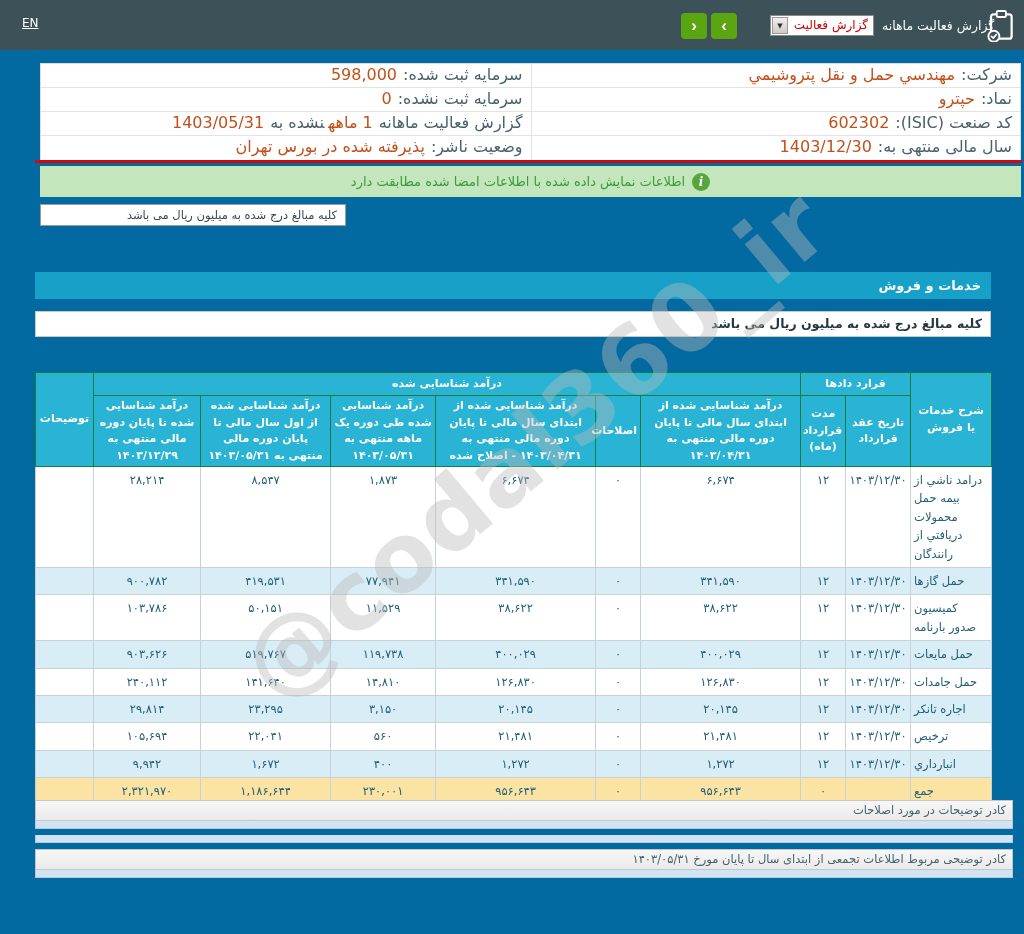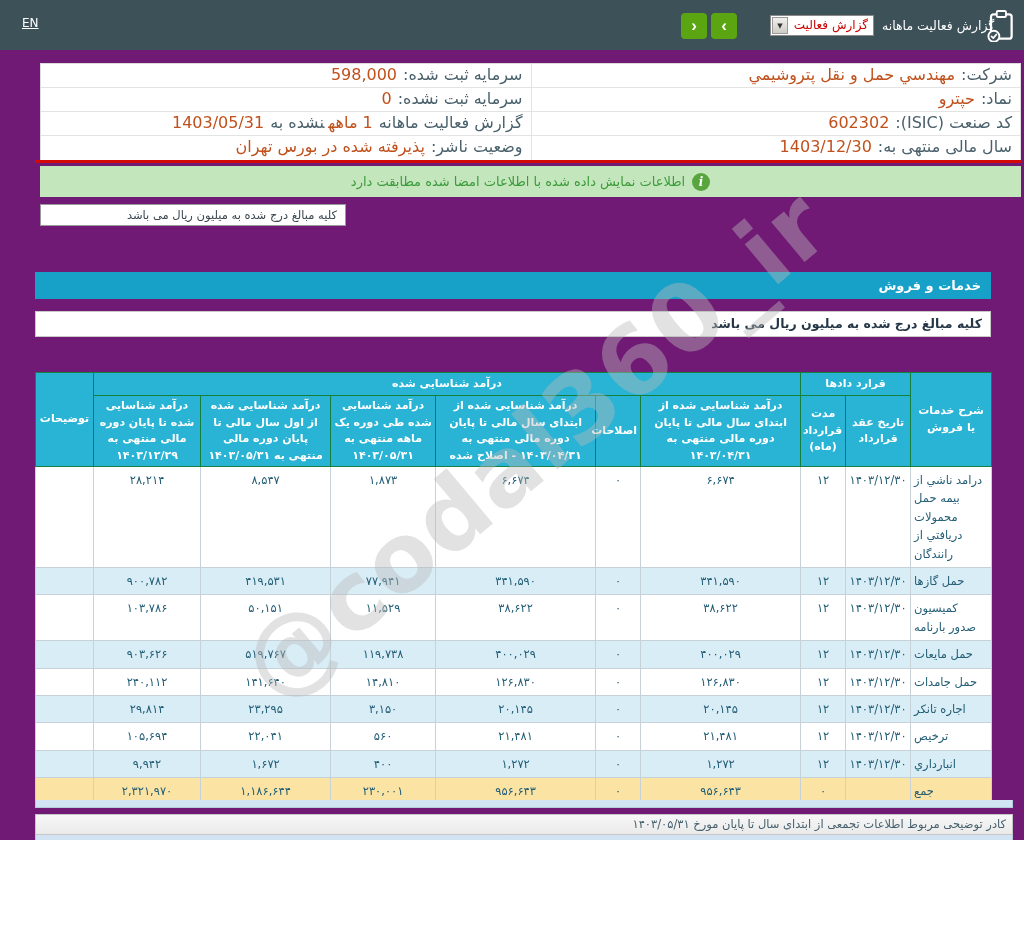--- a/index.html
+++ b/index.html
@@ -1,18 +1,18 @@
 <!DOCTYPE html>
 <html lang="fa" dir="rtl"><head>
 <meta charset="utf-8">
 <style>
   * { box-sizing: border-box; margin: 0; padding: 0; }
   html, body { background: #fff; }
   body { font-family: "DejaVu Sans", sans-serif; }
-  .page { position: relative; width: 1024px; height: 840px; overflow: hidden; direction: rtl; background: #701a75; }
+  .page { position: relative; width: 1024px; height: 934px; overflow: hidden; direction: rtl; background: #0369a1; }
 
   
   .topbar { position: absolute; top: 0; left: 0; width: 1024px; height: 50px; background: #3d5159; }
   .lang { position: absolute; left: 22px; top: 16px; color: #fff; font-size: 12px; text-decoration: underline; cursor: pointer; direction: ltr; }
   .navbtn { position: absolute; top: 13px; width: 26px; height: 26px; border: none; border-radius: 4px; background: #5ba512; color: #fff; cursor: pointer; padding: 0; }
   .navbtn .chev { display: block; font-size: 17px; font-weight: bold; line-height: 24px; text-align: center; color: #fff; }
   .navbtn.prev { left: 681px; } .navbtn.next { left: 711px; }
   .select { position: absolute; left: 770px; top: 15px; width: 104px; height: 21px; background: #fff; border: 1px solid #8a8a8a; cursor: pointer; }
   .sel-text { position: absolute; right: 5px; top: 0; line-height: 19px; font-size: 12px; color: #cc0000; white-space: nowrap; }
   .sel-arrow { position: absolute; left: 1px; top: 1px; width: 16px; height: 17px; background: linear-gradient(#f0efec,#cfccc4); border: 1px solid #9a9a9a; font-size: 7px; color: #333; text-align: center; line-height: 16px; }
@@ -252,20 +252,24 @@
           <td class="num">۲۳۰,۰۰۱</td>
           <td class="num">۱,۱۸۶,۶۴۴</td>
           <td class="num">۲,۳۲۱,۹۷۰</td>
           <td class="notes"></td>
         </tr>
       </tbody>
   </table>
 
   <div class="comments" id="comments">
       <div class="comment-box">
+        <div class="comment-head">کادر توضیحات در مورد اصلاحات</div>
+        <div class="comment-strip"></div>
+      </div>
+      <div class="comment-box">
         <div class="comment-strip"></div>
       </div>
       <div class="comment-box">
         <div class="comment-head">کادر توضیحی مربوط اطلاعات تجمعی از ابتدای سال تا پایان مورخ ۱۴۰۳/۰۵/۳۱</div>
         <div class="comment-strip"></div>
       </div>
     </div>
 
   <div class="watermark">@codal360_ir</div>
 

